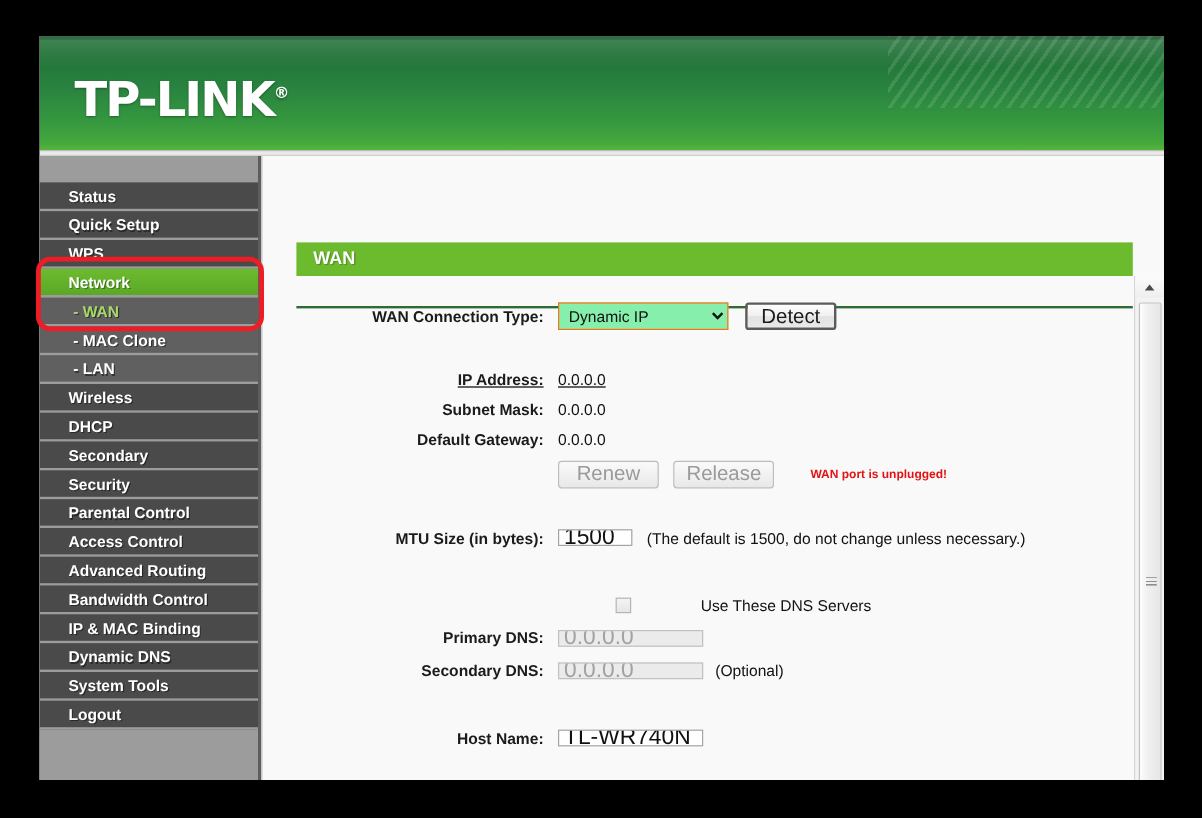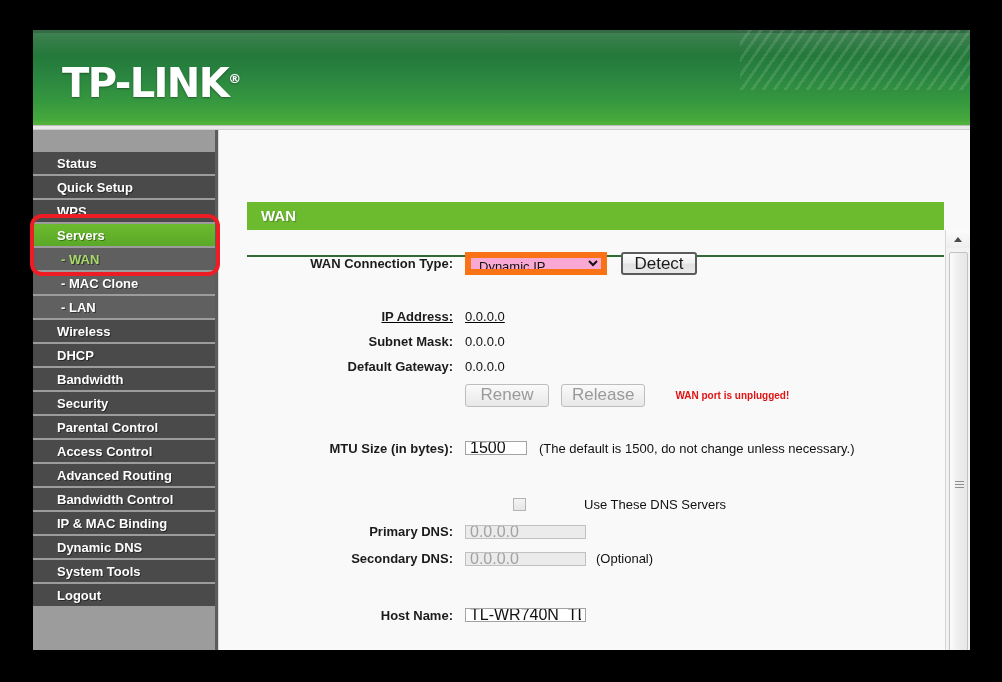--- a/index.html
+++ b/index.html
@@ -192,22 +192,22 @@
     font-size: 13px;
     color: #111111;
     font-family: "Liberation Sans", sans-serif;
     white-space: nowrap;
   }
 
   select.ddl {
     width: 142px; height: 23px;
     font-size: 13px;
     font-family: "Liberation Sans", sans-serif;
-    border: 6px solid #f97316;
-    background: #f9a8d4;
+    border: 1px solid #f97316;
+    background: #86efac;
     color: #111;
     padding-left: 4px;
     border-radius: 0;
   }
   .btn {
     height: 23px;
     min-width: 76px;
     font-size: 17px;
     font-family: "Liberation Sans", sans-serif;
     color: #1b1b1b;
@@ -221,21 +221,21 @@
     border: 2px solid #5b5b5b;
   }
   .btn.disabled {
     color: #9a9a9a;
     background: linear-gradient(to bottom, #fafafa 0%, #f1f1f1 50%, #e8e8e8 100%);
     border: 1px solid #bdbdbd;
     cursor: default;
   }
   input.txt {
     height: 14px;
-    font-size: 16px;
+    font-size: 19px;
     font-family: "Liberation Sans", sans-serif;
     border: 1px solid #a3a3a3;
     background: #ffffff;
     color: #111;
     padding: 0 4px;
     border-radius: 0;
   }
   input.txt.disabled {
     background: #ebebeb;
     color: #a2a2a2;
@@ -320,27 +320,27 @@
     <div id="banner-bottom-edge"></div>
 
     <div id="body-area">
 
       <div id="sidebar">
         <div class="spacer-top"></div>
         <div id="nav-list">
             <div class="nav-item">Status</div>
             <div class="nav-item">Quick Setup</div>
             <div class="nav-item">WPS</div>
-            <div class="nav-item active">Servers</div>
+            <div class="nav-item active">Network</div>
             <div class="nav-item sub selected">- WAN</div>
             <div class="nav-item sub">- MAC Clone</div>
             <div class="nav-item sub">- LAN</div>
             <div class="nav-item">Wireless</div>
             <div class="nav-item">DHCP</div>
-            <div class="nav-item">Bandwidth</div>
+            <div class="nav-item">Secondary</div>
             <div class="nav-item">Security</div>
             <div class="nav-item">Parental Control</div>
             <div class="nav-item">Access Control</div>
             <div class="nav-item">Advanced Routing</div>
             <div class="nav-item">Bandwidth Control</div>
             <div class="nav-item">IP &amp; MAC Binding</div>
             <div class="nav-item">Dynamic DNS</div>
             <div class="nav-item">System Tools</div>
             <div class="nav-item">Logout</div>
           </div>

